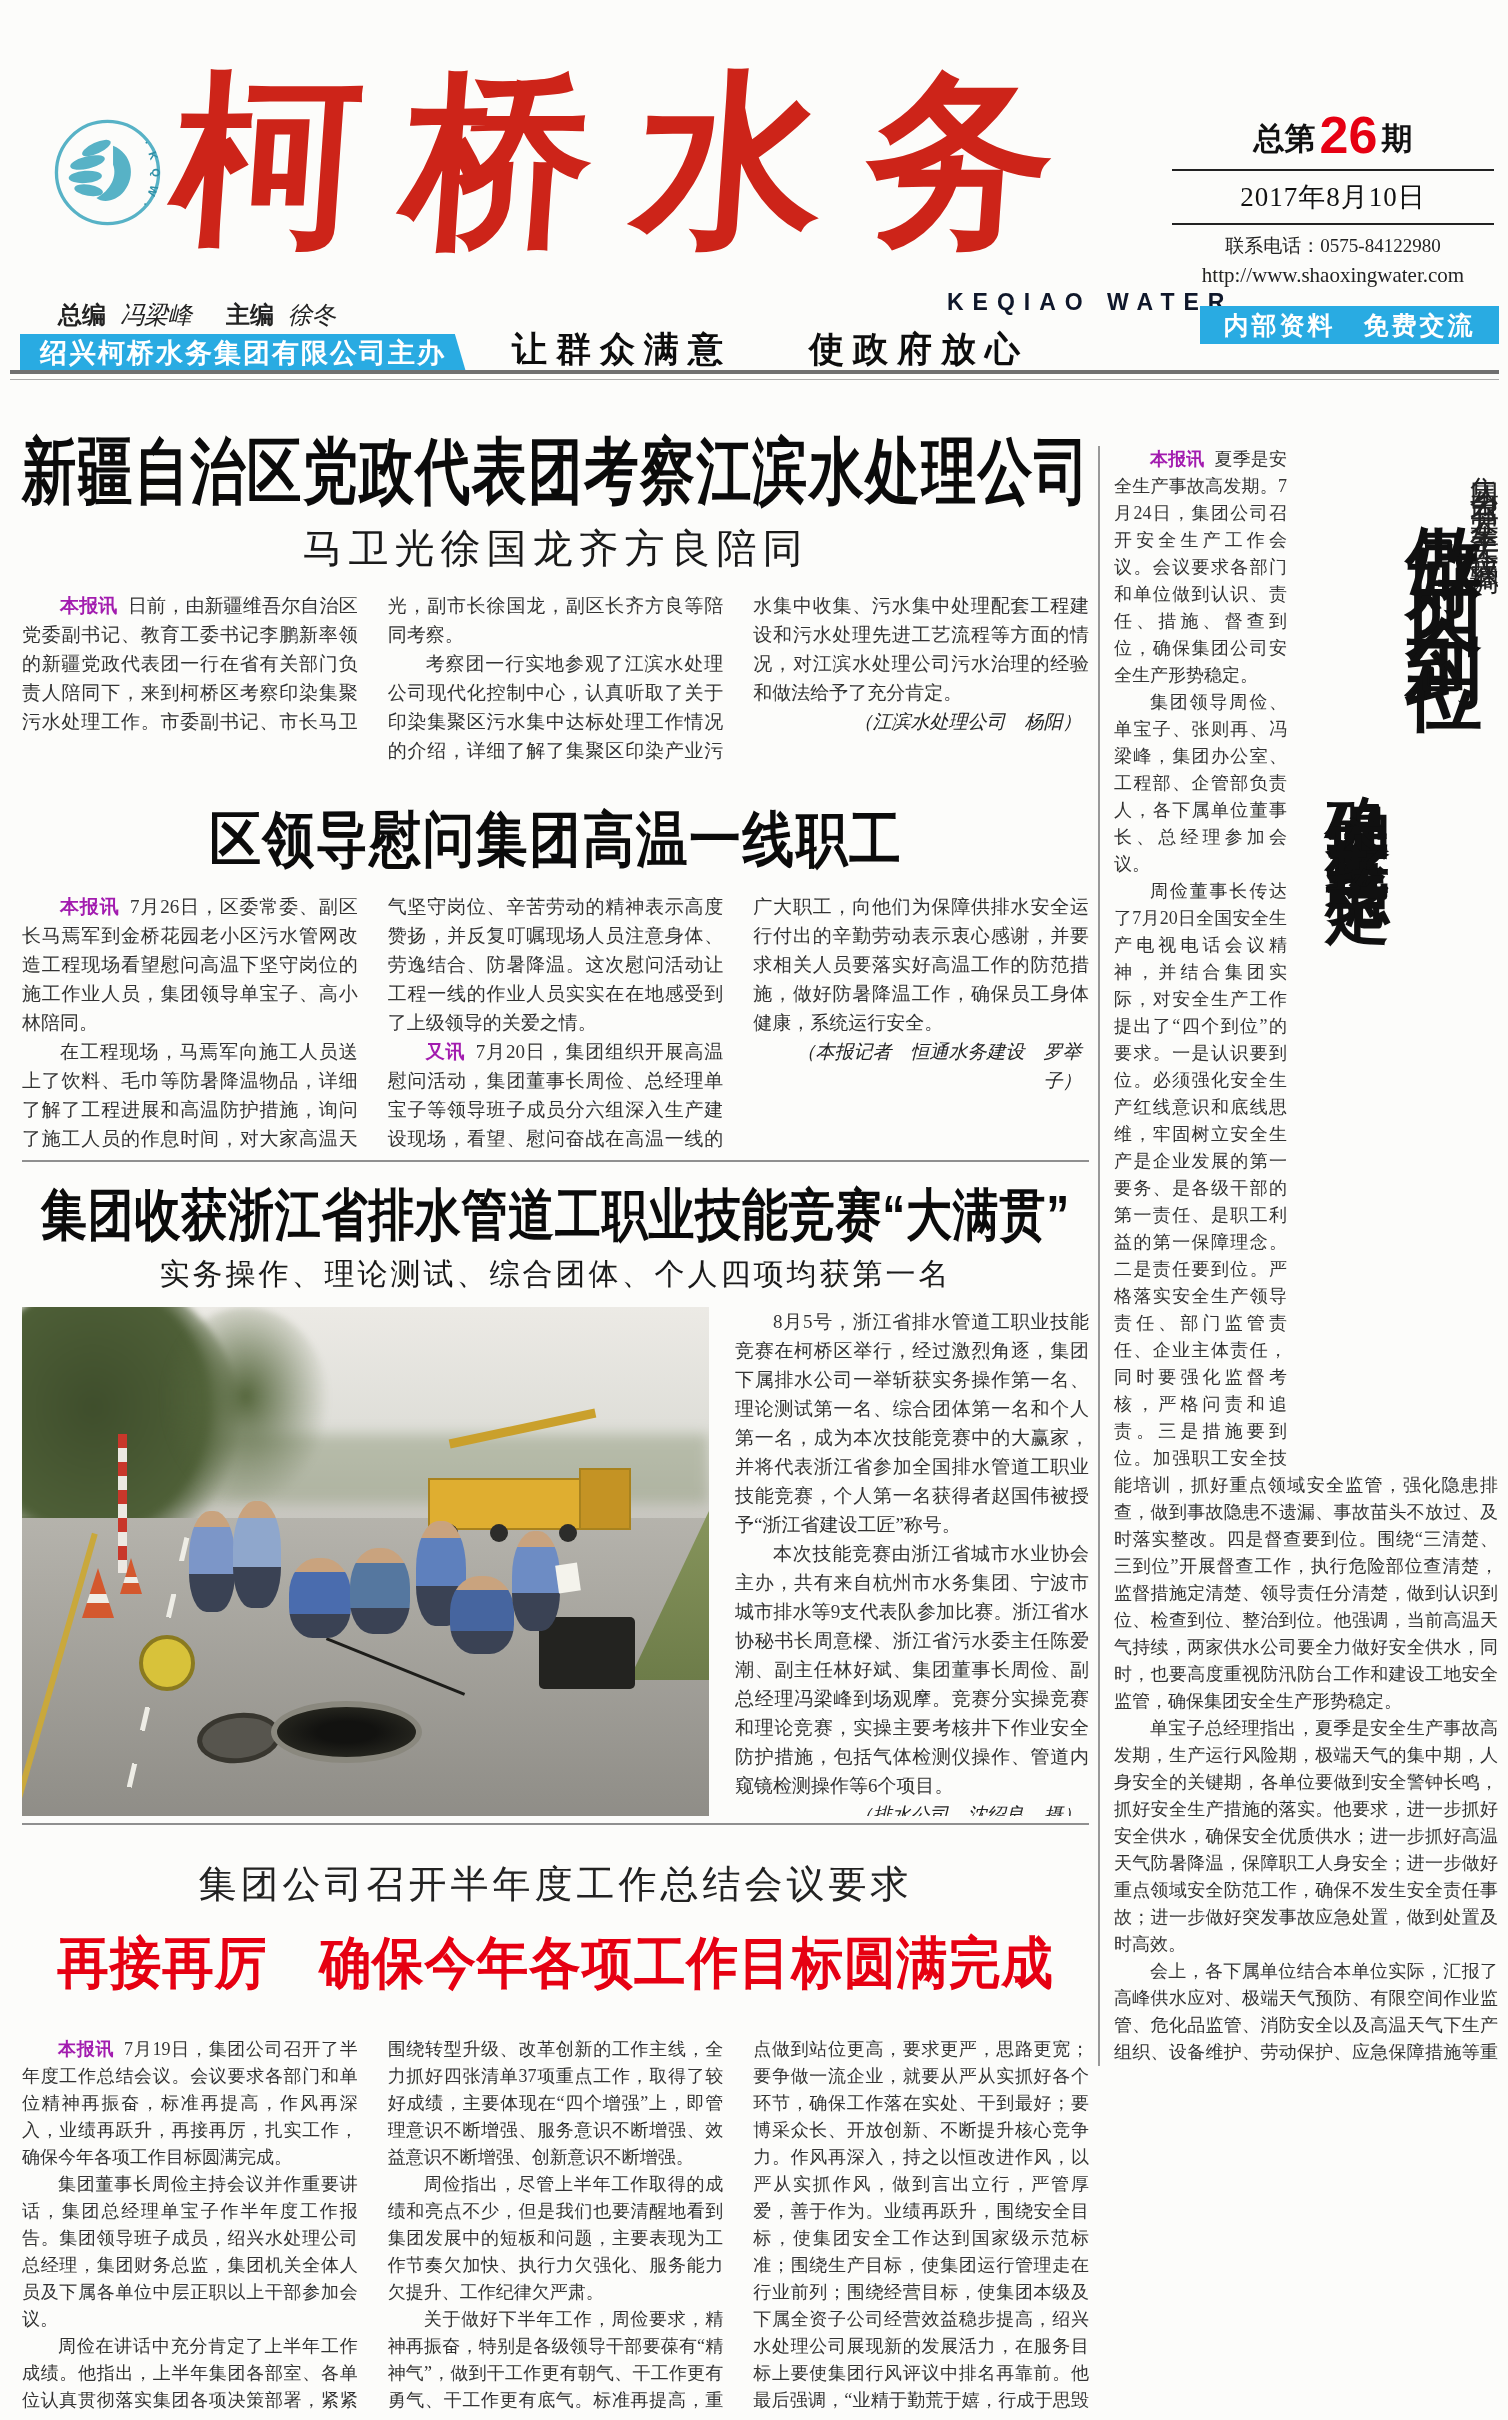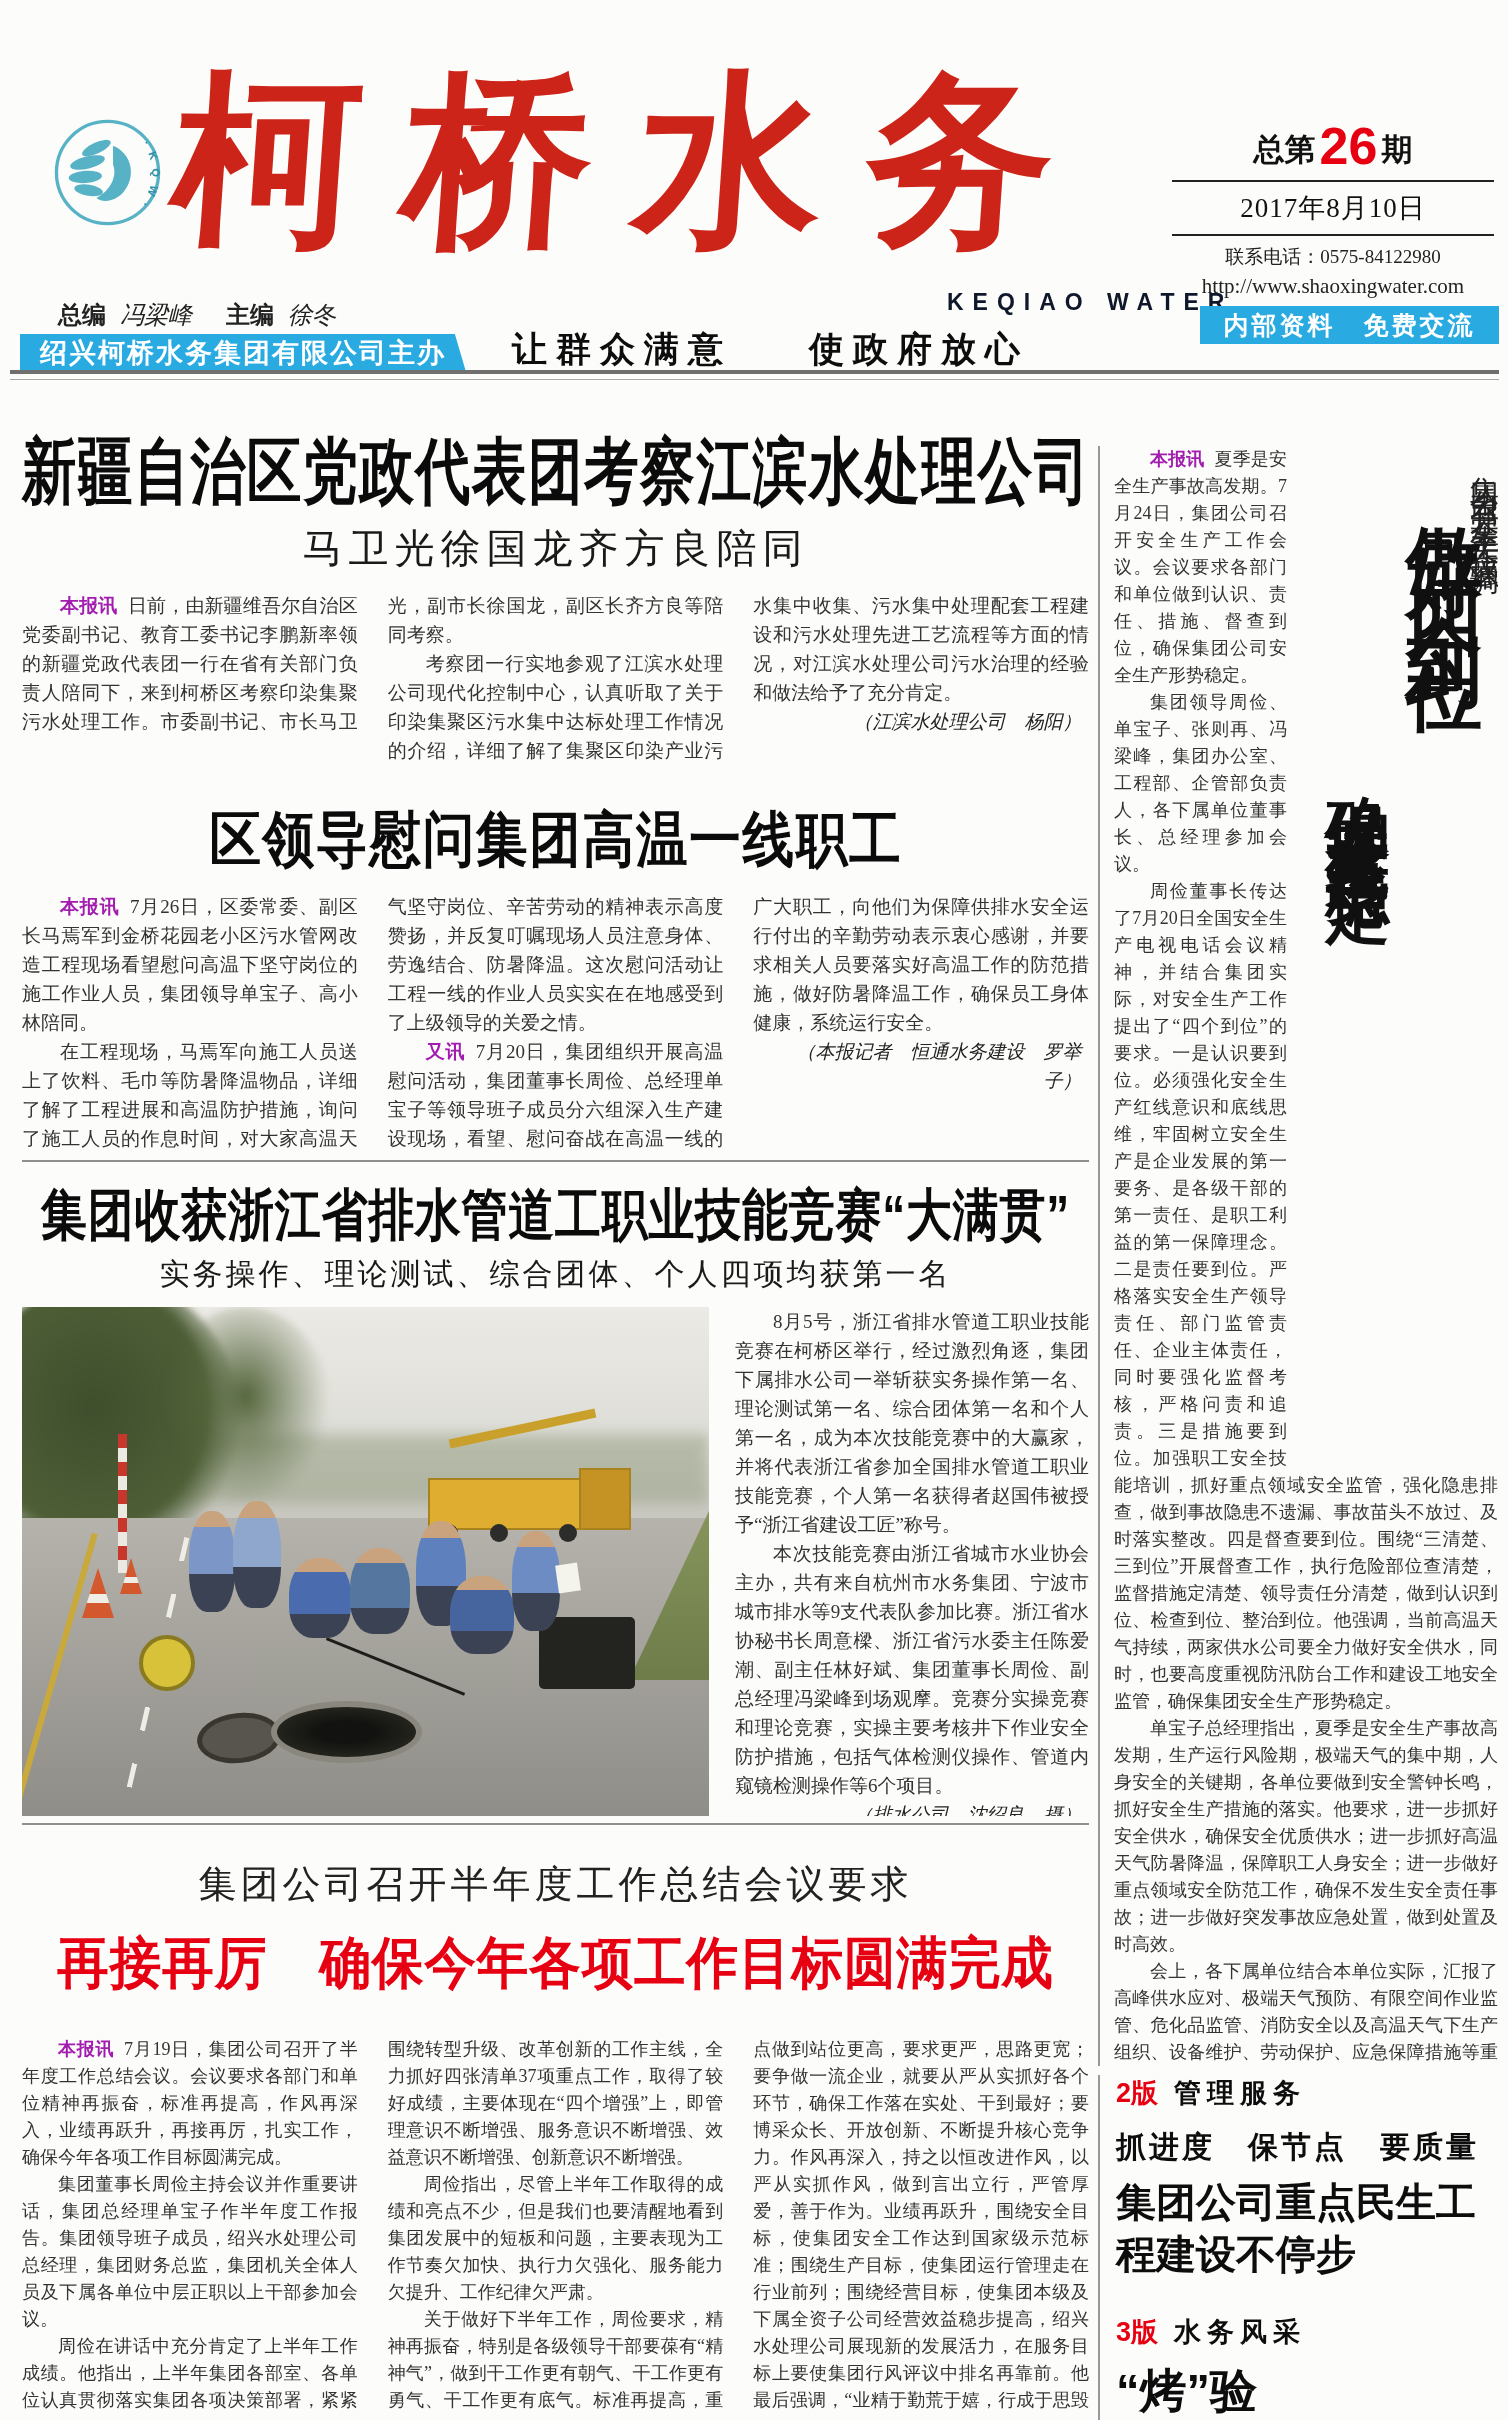--- a/index.html
+++ b/index.html
@@ -12,21 +12,21 @@
   #paper-title span{font-size:187px;font-weight:800;color:#cd2419;letter-spacing:44px;white-space:nowrap;
     font-family:"DejaVu Serif","Liberation Serif",serif;transform:skewX(-4deg);line-height:1;}
   #title-en{left:947px;top:289px;font-family:Liberation Sans, sans-serif;font-weight:700;font-size:23px;letter-spacing:9px;color:#0f172a;}
   #editor-line{left:58px;top:299px;font-size:24px;color:#222;white-space:nowrap;}
   #editor-line .elabel{font-weight:700;font-family:"Liberation Sans",sans-serif;margin-right:14px;}
   #editor-line .ename{margin-right:34px;font-style:italic;}
   #org-banner{left:20px;top:334px;width:446px;height:38px;background:#29abe2;color:#fff;display:flex;align-items:center;justify-content:center;
     font-family:"Liberation Sans",sans-serif;font-weight:700;font-size:27px;letter-spacing:2px;clip-path:polygon(0 0,97.5% 0,100% 100%,0 100%);}
   #slogan{left:512px;top:328px;width:517px;display:flex;justify-content:space-between;align-items:center;height:42px;
     font-family:"Liberation Sans",sans-serif;font-weight:800;font-size:35px;letter-spacing:9px;color:#0d0d0d;white-space:nowrap;}
-  #issue-block{left:1166px;top:120px;width:334px;text-align:center;}
+  #issue-block{left:1166px;top:109px;width:334px;text-align:center;}
   #issue-line{font-size:31px;font-weight:700;font-family:"Liberation Sans",sans-serif;color:#111;}
   #issue-line .issue-no{color:#e60012;font-size:52px;line-height:1;vertical-align:-4px;padding:0 4px;font-weight:700;}
   .issue-rule{border-top:2px solid #222;margin:8px 6px;}
   #issue-date{font-size:27px;letter-spacing:1px;color:#111;font-family:Liberation Serif, serif;}
   #issue-phone{font-size:19px;margin-top:8px;color:#222;}
   #issue-site{font-size:21px;margin-top:4px;color:#222;font-family:"Liberation Serif",serif;}
   #info-banner{left:1200px;top:306px;width:299px;height:38px;background:#29abe2;color:#fff;display:flex;align-items:center;justify-content:center;
     font-family:"Liberation Sans",sans-serif;font-weight:700;font-size:25px;letter-spacing:3px;}
   #double-rule{left:10px;top:370px;width:1489px;height:5px;border-top:4px solid #6f6f6f;border-bottom:1px solid #a8a8a8;}
 
@@ -258,30 +258,15 @@
       <div class="sb-vert sb-t2">确保安全生产形势稳定</div>
     </div>
     <p><span class="lead">本报讯</span><span>夏季是安全生产事故高发期。7月24日，集团公司召开安全生产工作会议。会议要求各部门和单位做到认识、责任、措施、督查到位，确保集团公司安全生产形势稳定。</span></p>
     <p><span>集团领导周俭、单宝子、张则再、冯梁峰，集团办公室、工程部、企管部负责人，各下属单位董事长、总经理参加会议。</span></p>
     <p><span>周俭董事长传达了7月20日全国安全生产电视电话会议精神，并结合集团实际，对安全生产工作提出了“四个到位”的要求。一是认识要到位。必须强化安全生产红线意识和底线思维，牢固树立安全生产是企业发展的第一要务、是各级干部的第一责任、是职工利益的第一保障理念。二是责任要到位。严格落实安全生产领导责任、部门监管责任、企业主体责任，同时要强化监督考核，严格问责和追责。三是措施要到位。加强职工安全技能培训，抓好重点领域安全监管，强化隐患排查，做到事故隐患不遗漏、事故苗头不放过、及时落实整改。四是督查要到位。围绕“三清楚、三到位”开展督查工作，执行危险部位查清楚，监督措施定清楚、领导责任分清楚，做到认识到位、检查到位、整治到位。他强调，当前高温天气持续，两家供水公司要全力做好安全供水，同时，也要高度重视防汛防台工作和建设工地安全监管，确保集团安全生产形势稳定。</span></p>
     <p><span>单宝子总经理指出，夏季是安全生产事故高发期，生产运行风险期，极端天气的集中期，人身安全的关键期，各单位要做到安全警钟长鸣，抓好安全生产措施的落实。他要求，进一步抓好安全供水，确保安全优质供水；进一步抓好高温天气防暑降温，保障职工人身安全；进一步做好重点领域安全防范工作，确保不发生安全责任事故；进一步做好突发事故应急处置，做到处置及时高效。</span></p>
     <p><span>会上，各下属单位结合本单位实际，汇报了高峰供水应对、极端天气预防、有限空间作业监管、危化品监管、消防安全以及高温天气下生产组织、设备维护、劳动保护、应急保障措施等重点领域的安全生产措施落实情况。</span></p>
 
   </div>
 
-  <div class="abs" id="teaser">
-    <div class="teaser-row">
-      <span class="page-badge">2版</span>
-      <span class="section-label">管理服务</span>
-    </div>
-    <div class="tease-sub">抓进度　保节点　要质量</div>
-    <div class="tease-main">集团公司重点民生工程建设不停步</div>
-
-    <div class="teaser-row row2">
-      <span class="page-badge">3版</span>
-      <span class="section-label">水务风采</span>
-    </div>
-    <div class="tease-kao">“烤”验</div>
-
-  </div>
 
 </div>
 
 
 </body></html>

